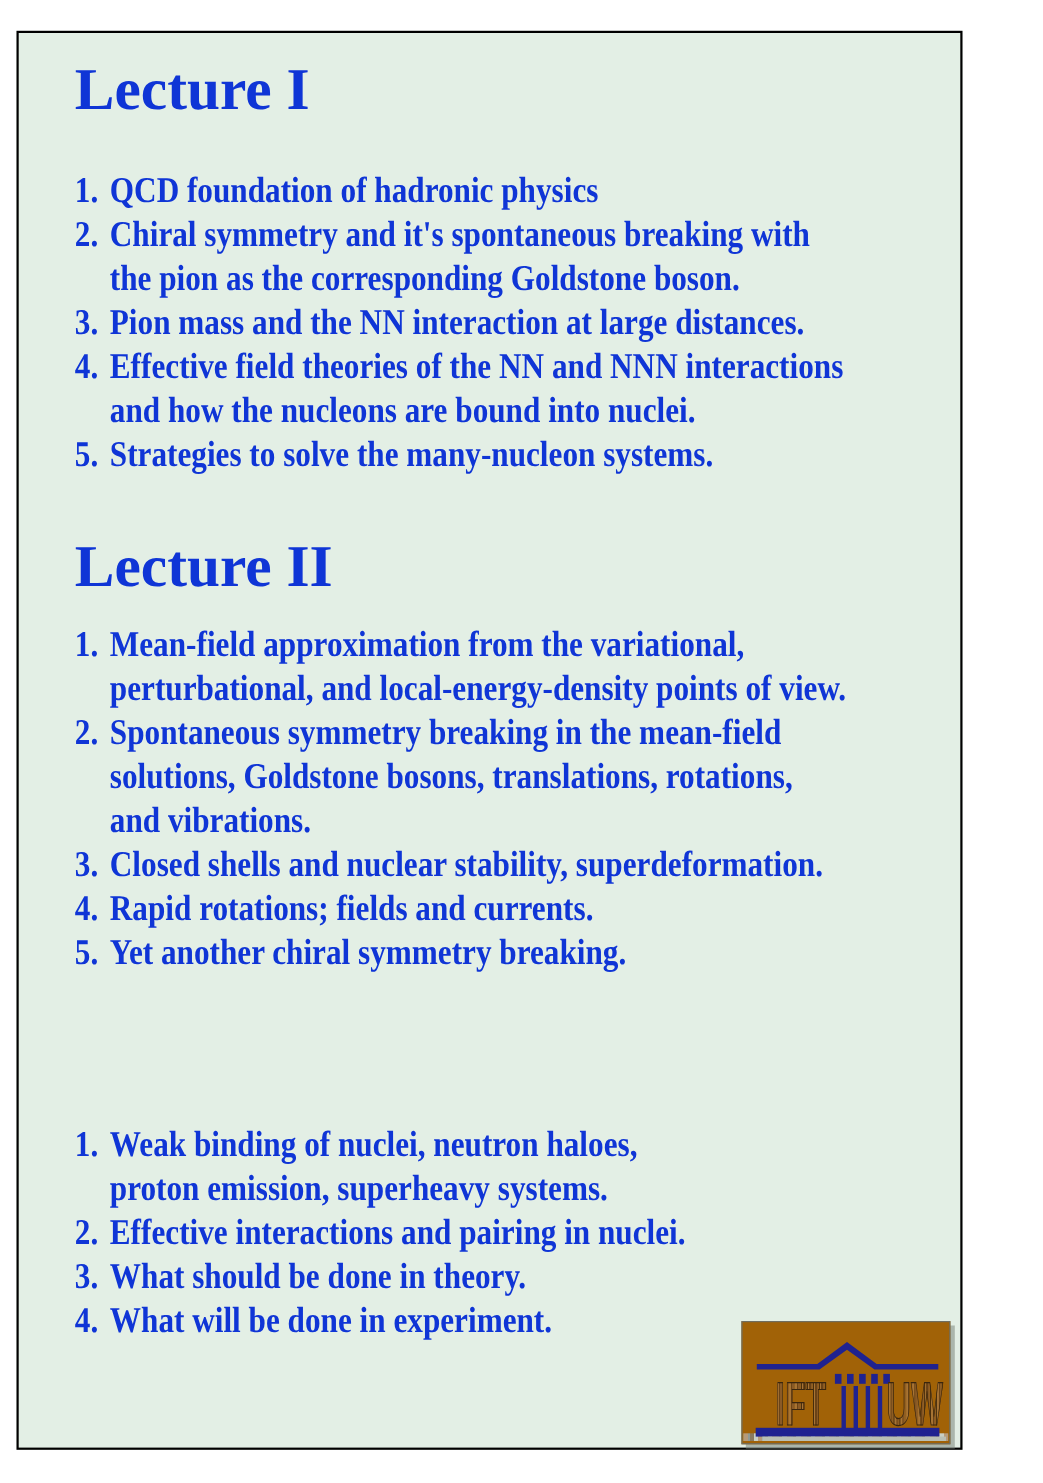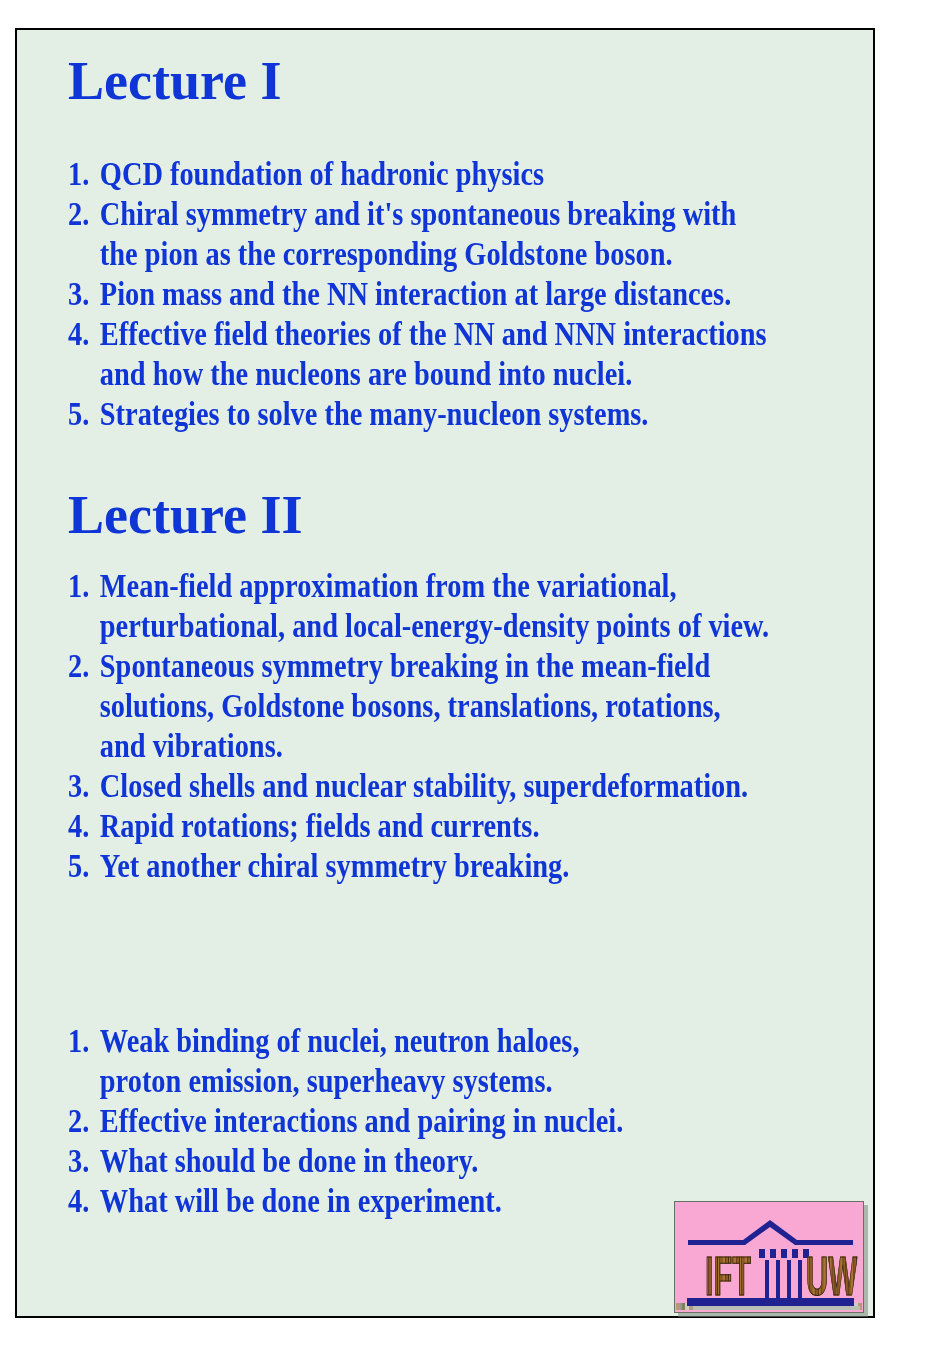--- a/index.html
+++ b/index.html
@@ -49,21 +49,21 @@
   .items li{position:relative;padding-left:37px;}
   .items .num{position:absolute;left:0;top:0;line-height:40px;}
   .items .line{line-height:40px;white-space:nowrap;}
 
   
   .logo{
     position:absolute;
     right:9px;bottom:3px;
     width:190px;height:112px;
     box-sizing:border-box;
-    background:#f9a8d4;
+    background:#a16207;
     border:1px solid #6a6f68;
     box-shadow:4px 4px 0 rgba(125,135,125,.55);
     margin-left:16px;
   }
   .logo svg{position:absolute;left:0;top:0;}
   .logo-strip{
     position:absolute;
     left:1px;right:1px;bottom:2px;height:7px;
     background:repeating-linear-gradient(90deg,
       #b59a7a 0 4px,#8f9a94 4px 6px,#8a7a5e 6px 9px,#c9cfc4 9px 13px);

